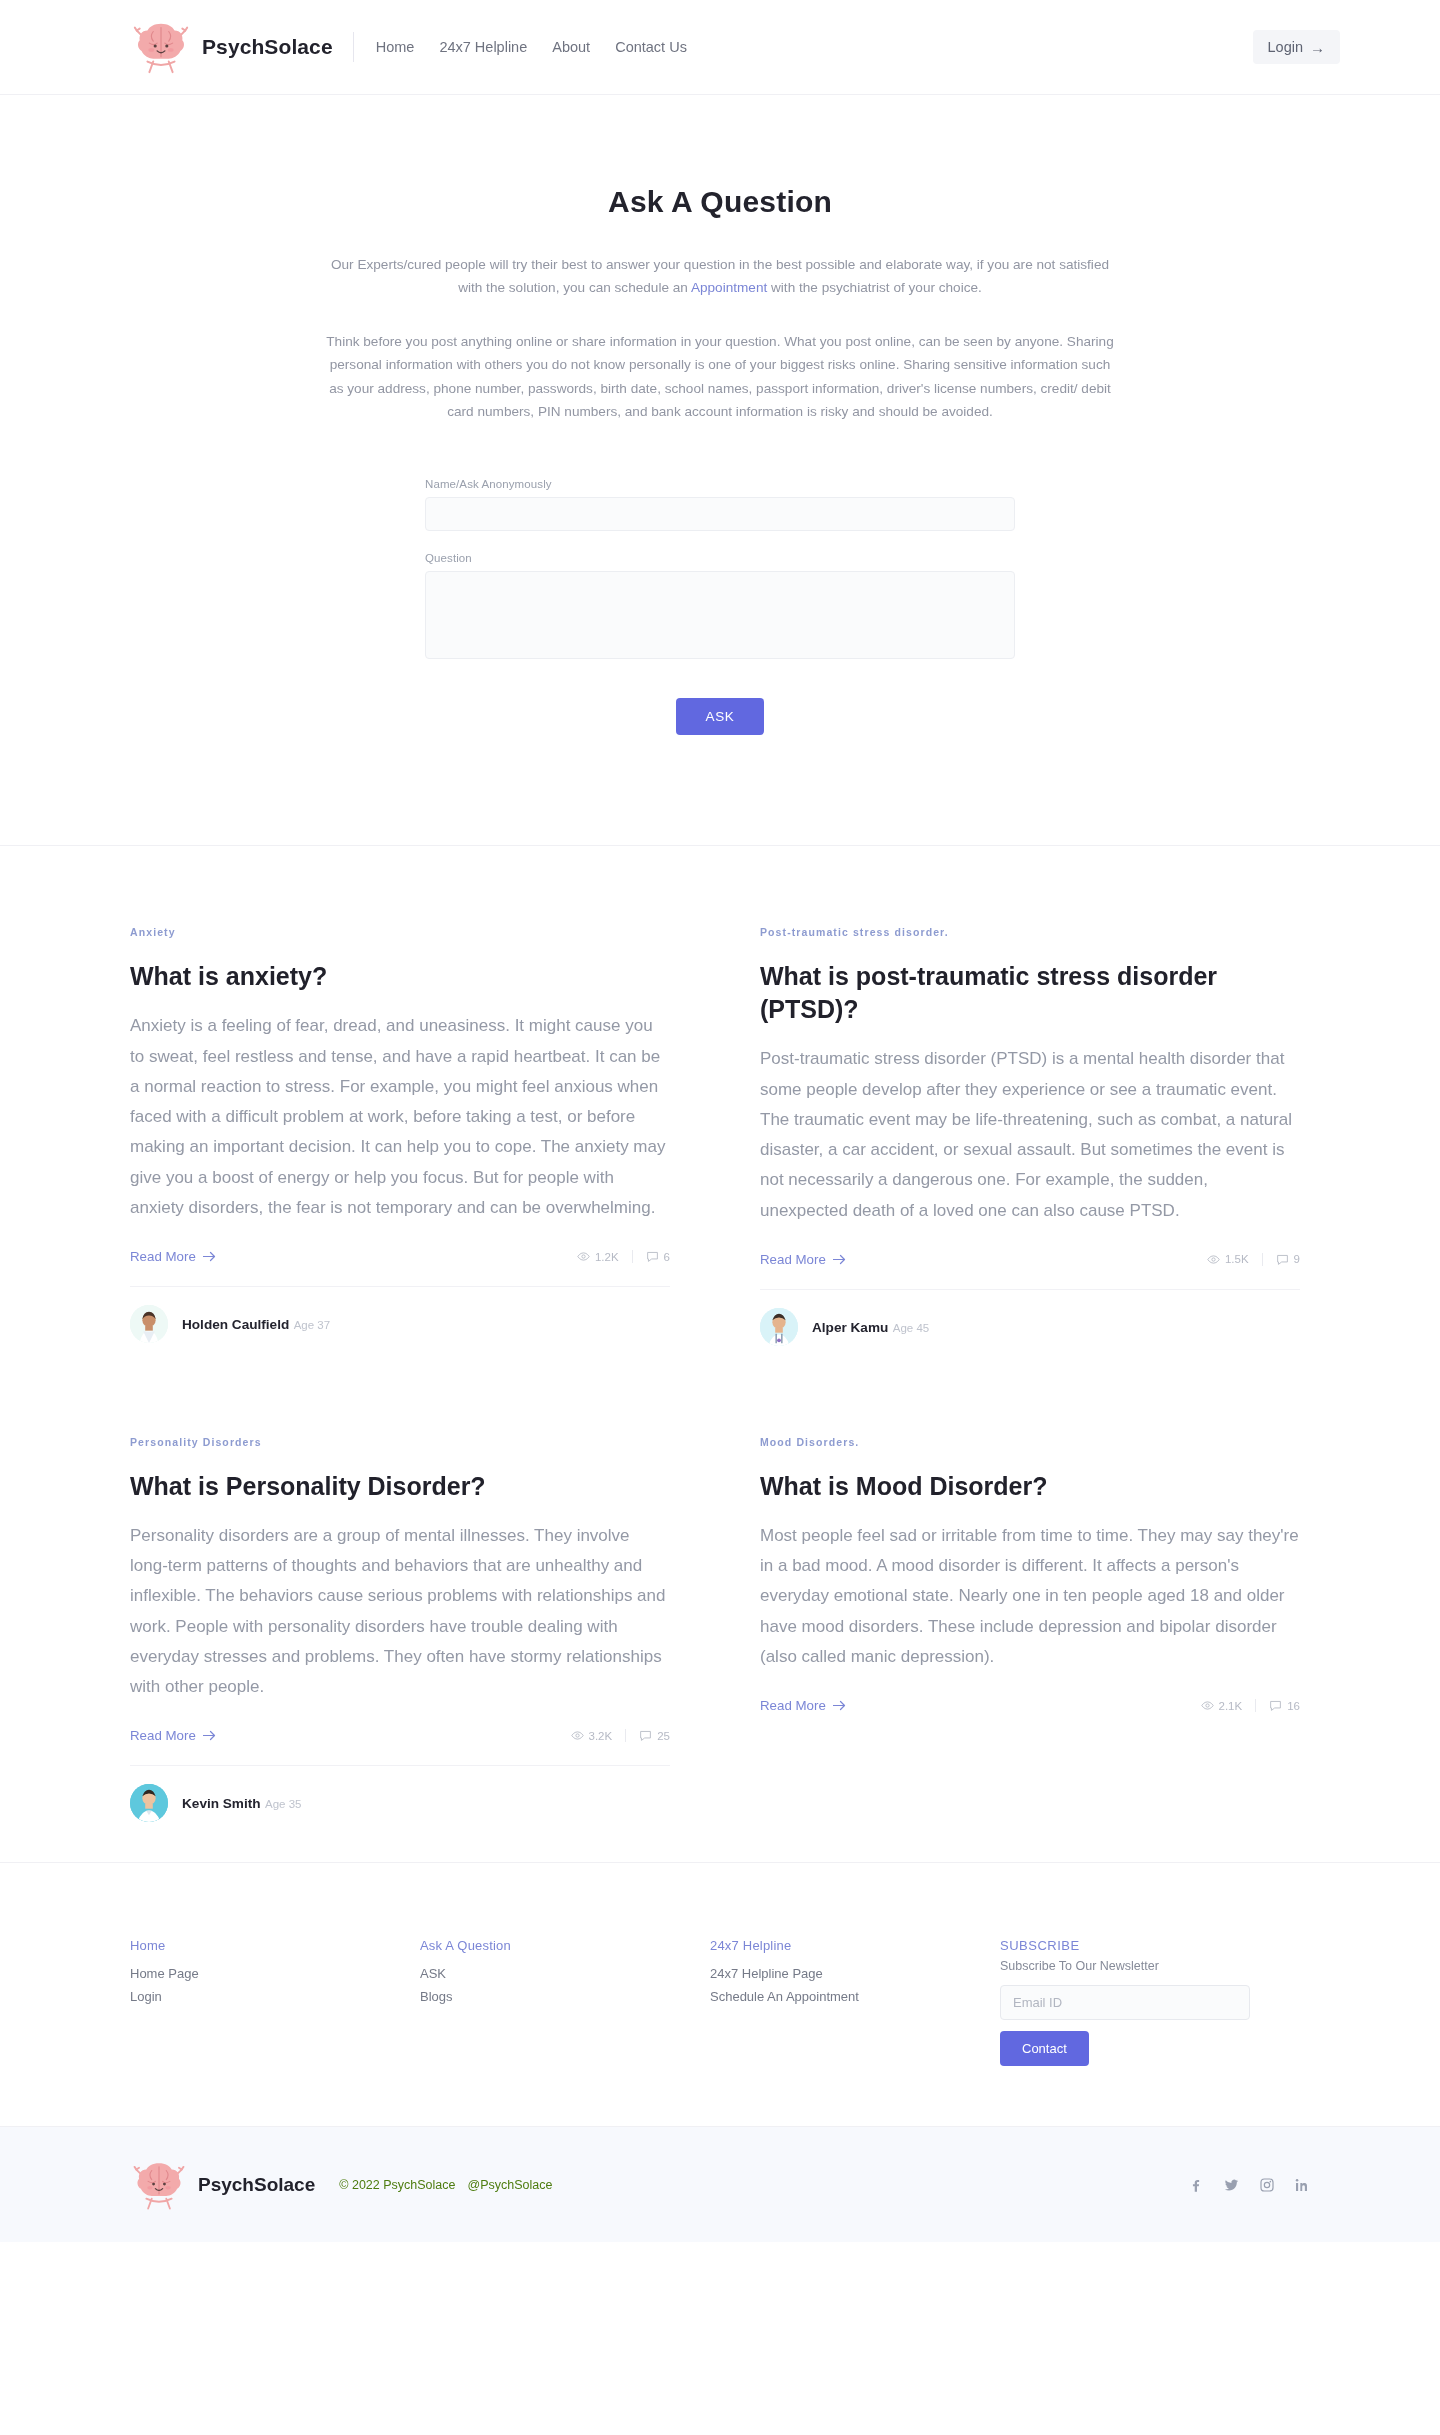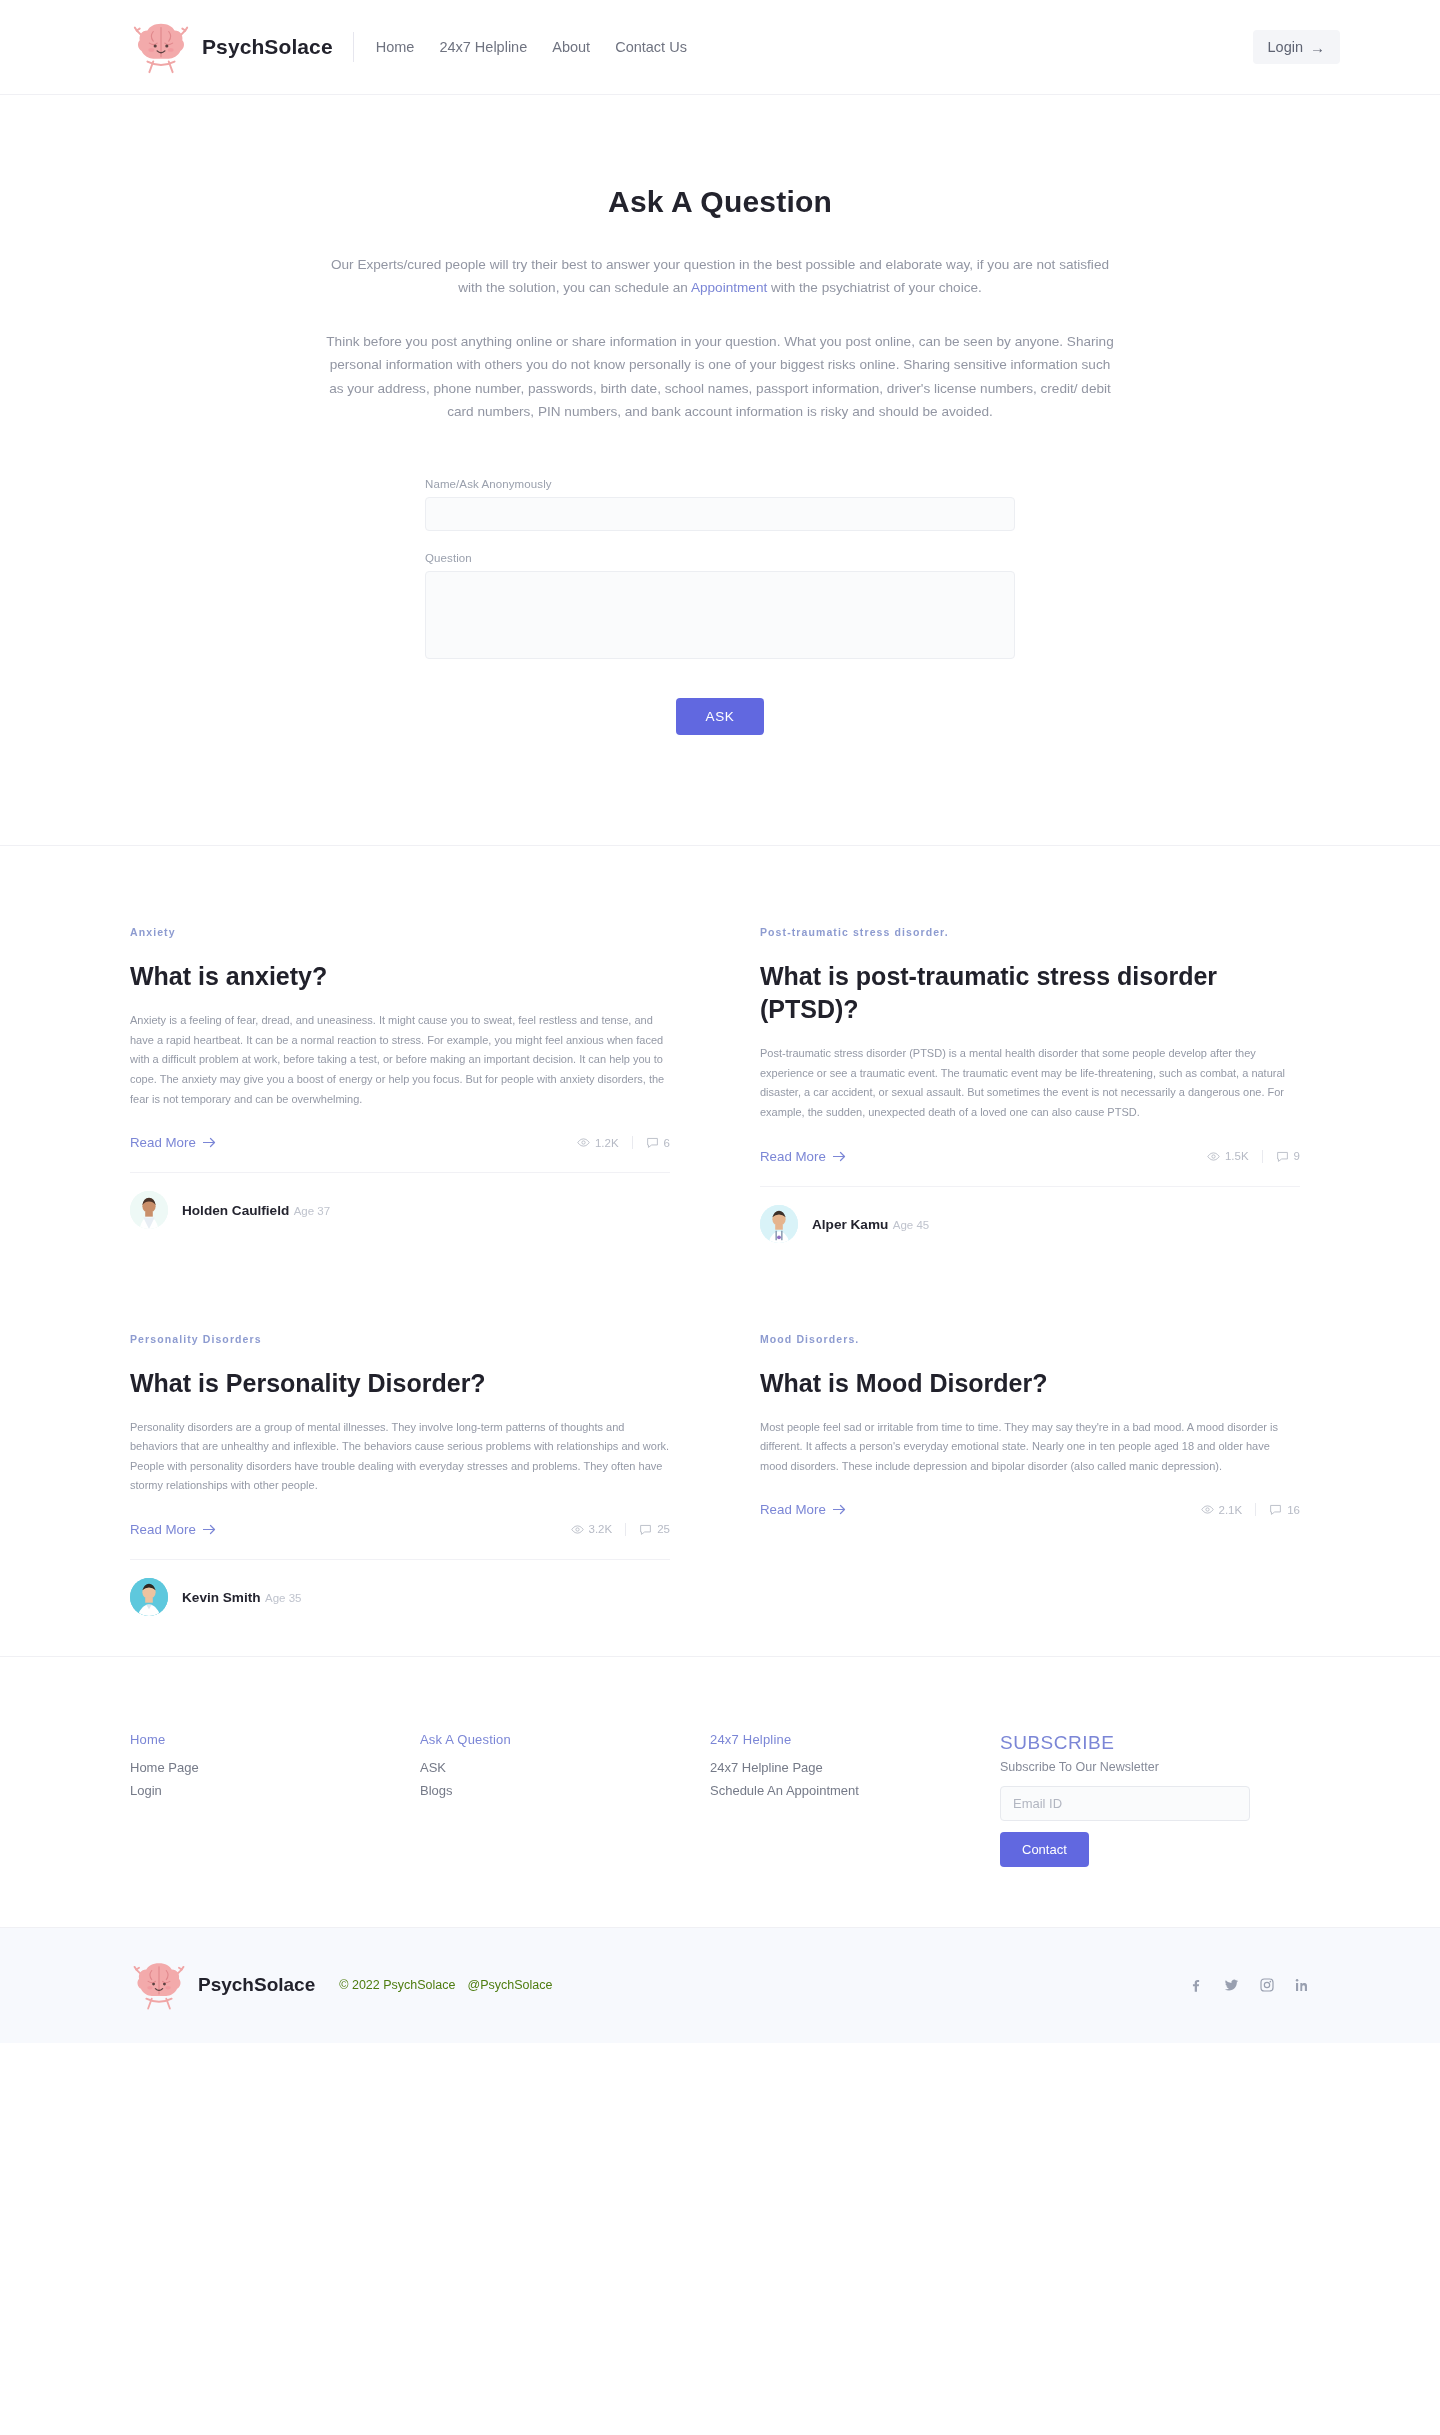--- a/index.html
+++ b/index.html
@@ -142,21 +142,21 @@
     display: block;
   }
   .card-title {
     font-size: 25px;
     font-weight: 700;
     line-height: 1.32;
     color: #21212b;
     margin-bottom: 18px;
   }
   .card-body {
-    font-size: 11px;
+    font-size: 17px;
     line-height: 1.78;
     color: #9499a6;
   }
   .card-meta {
     display: flex;
     align-items: center;
     margin-top: 26px;
   }
   .read-more {
     font-size: 13.3px;
@@ -223,21 +223,21 @@
     letter-spacing: .2px;
   }
   .fcol-link {
     font-size: 13px;
     color: #757a88;
     line-height: 1.78;
     display: block;
     cursor: pointer;
   }
   .subscribe-head {
-    font-size: 19px;
+    font-size: 13px;
     color: #7b86d6;
     letter-spacing: .5px;
     margin-bottom: 6px;
   }
   .subscribe-sub {
     font-size: 12.5px;
     color: #868b99;
     margin-bottom: 12px;
   }
   .subscribe-input {

